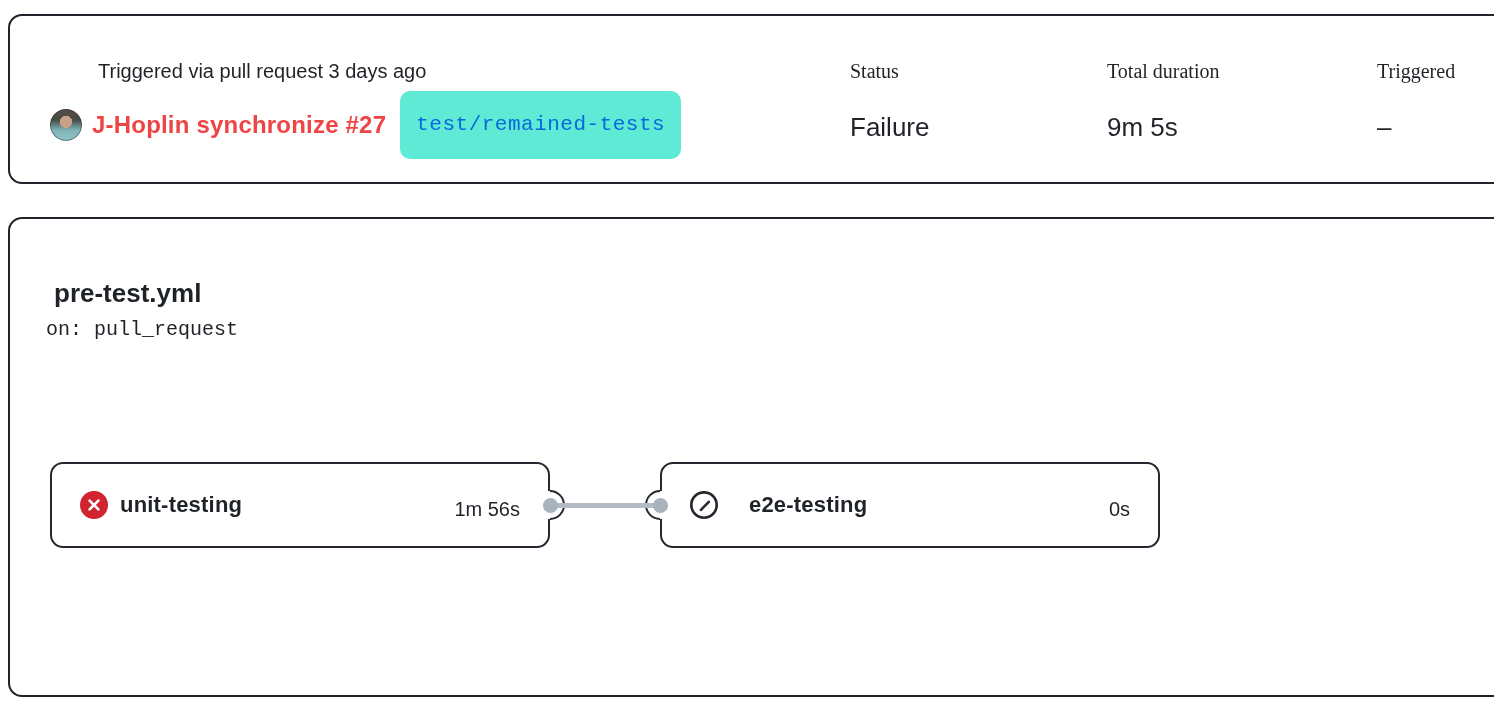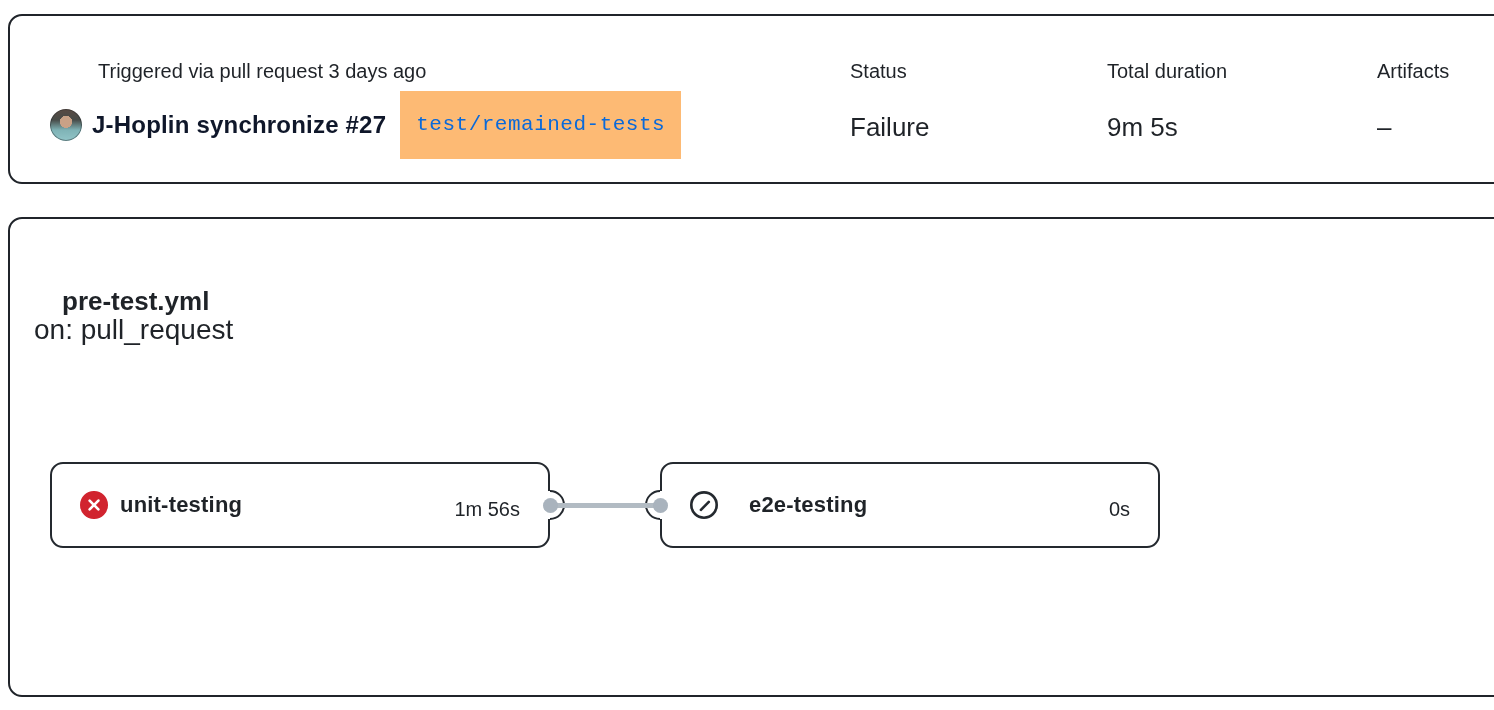--- a/index.html
+++ b/index.html
@@ -36,53 +36,53 @@
   .avatar {
     width: 32px; height: 32px; border-radius: 50%;
     flex: 0 0 32px;
     background:
       radial-gradient(circle at 50% 40%, #c9a186 0 24%, rgba(0,0,0,0) 25%),
       linear-gradient(180deg, #5a4a42 0%, #474b48 34%, #7fb3b6 66%, #92c5c8 100%);
     box-shadow: inset 0 0 0 1px rgba(31,35,40,.45);
   }
   .commit-line {
     font-size: 24px; font-weight: 700; letter-spacing: .2px;
-    color: #0f172a; text-decoration: none; white-space: nowrap;
+    color: #ef4444; text-decoration: none; white-space: nowrap;
   }
   .branch-badge {
     margin-left: 4px;
     font-family: "Liberation Mono", monospace;
     font-size: 21px; line-height: 42px; letter-spacing: .5px;
-    color: #0969da; background: #fdba74;
-    border-radius: 0; padding: 13px 16px;
+    color: #0969da; background: #5eead4;
+    border-radius: 10px; padding: 13px 16px;
     white-space: nowrap; cursor: pointer;
   }
   .col { position: absolute; top: 0; }
   .col-status   { left: 840px; }
   .col-duration { left: 1097px; }
   .col-artifacts{ left: 1367px; }
   .col-label {
     position: absolute; top: 42px; left: 0;
-    font-size: 20px; line-height: 26px; white-space: nowrap; color: #1f2328;
+    font-size: 20px; line-height: 26px; white-space: nowrap; color: #1f2328; font-family: Liberation Serif, serif;
   }
   .col-value {
     position: absolute; top: 94px; left: 0;
     font-size: 26px; line-height: 34px; font-weight: 400; white-space: nowrap; color: #1f2328;
   }
 
   
   #workflow-card { top: 217px; height: 480px; }
 
   .wf-title {
-    position: absolute; left: 40px; top: 54px; margin: 12px;
+    position: absolute; left: 40px; top: 54px; margin: 4px;
     font-size: 26px; line-height: 32px; font-weight: 700; color: #1f2328;
   }
   .wf-trigger {
-    position: absolute; left: 24px; top: 98px;
-    font-size: 28px; line-height: 26px; color: #1f2328;
+    position: absolute; left: 36px; top: 98px;
+    font-size: 20px; line-height: 26px; color: #1f2328; font-family: Liberation Mono, monospace;
   }
 
   .job-node {
     position: absolute; top: 243px; width: 500px; height: 86px;
     border: 2px solid #24292f; border-radius: 13px; background: #fff;
     box-sizing: border-box;
     display: flex; align-items: center; gap: 14px;
     padding: 0 28px; cursor: pointer; z-index: 1;
   }
   .job-node.first  { left: 40px; gap: 12px; }
@@ -137,21 +137,21 @@
     <div class="col-label">Status</div>
     <div class="col-value">Failure</div>
   </div>
 
   <div class="col col-duration">
     <div class="col-label">Total duration</div>
     <div class="col-value">9m 5s</div>
   </div>
 
   <div class="col col-artifacts">
-    <div class="col-label">Artifacts</div>
+    <div class="col-label">Triggered</div>
     <div class="col-value">–</div>
   </div>
 </section>
 
 <section id="workflow-card" class="card">
   <h2 class="wf-title">pre-test.yml</h2>
   <div class="wf-trigger">on: pull_request</div>
 
   <div class="job-node first">
     <span class="job-icon">

